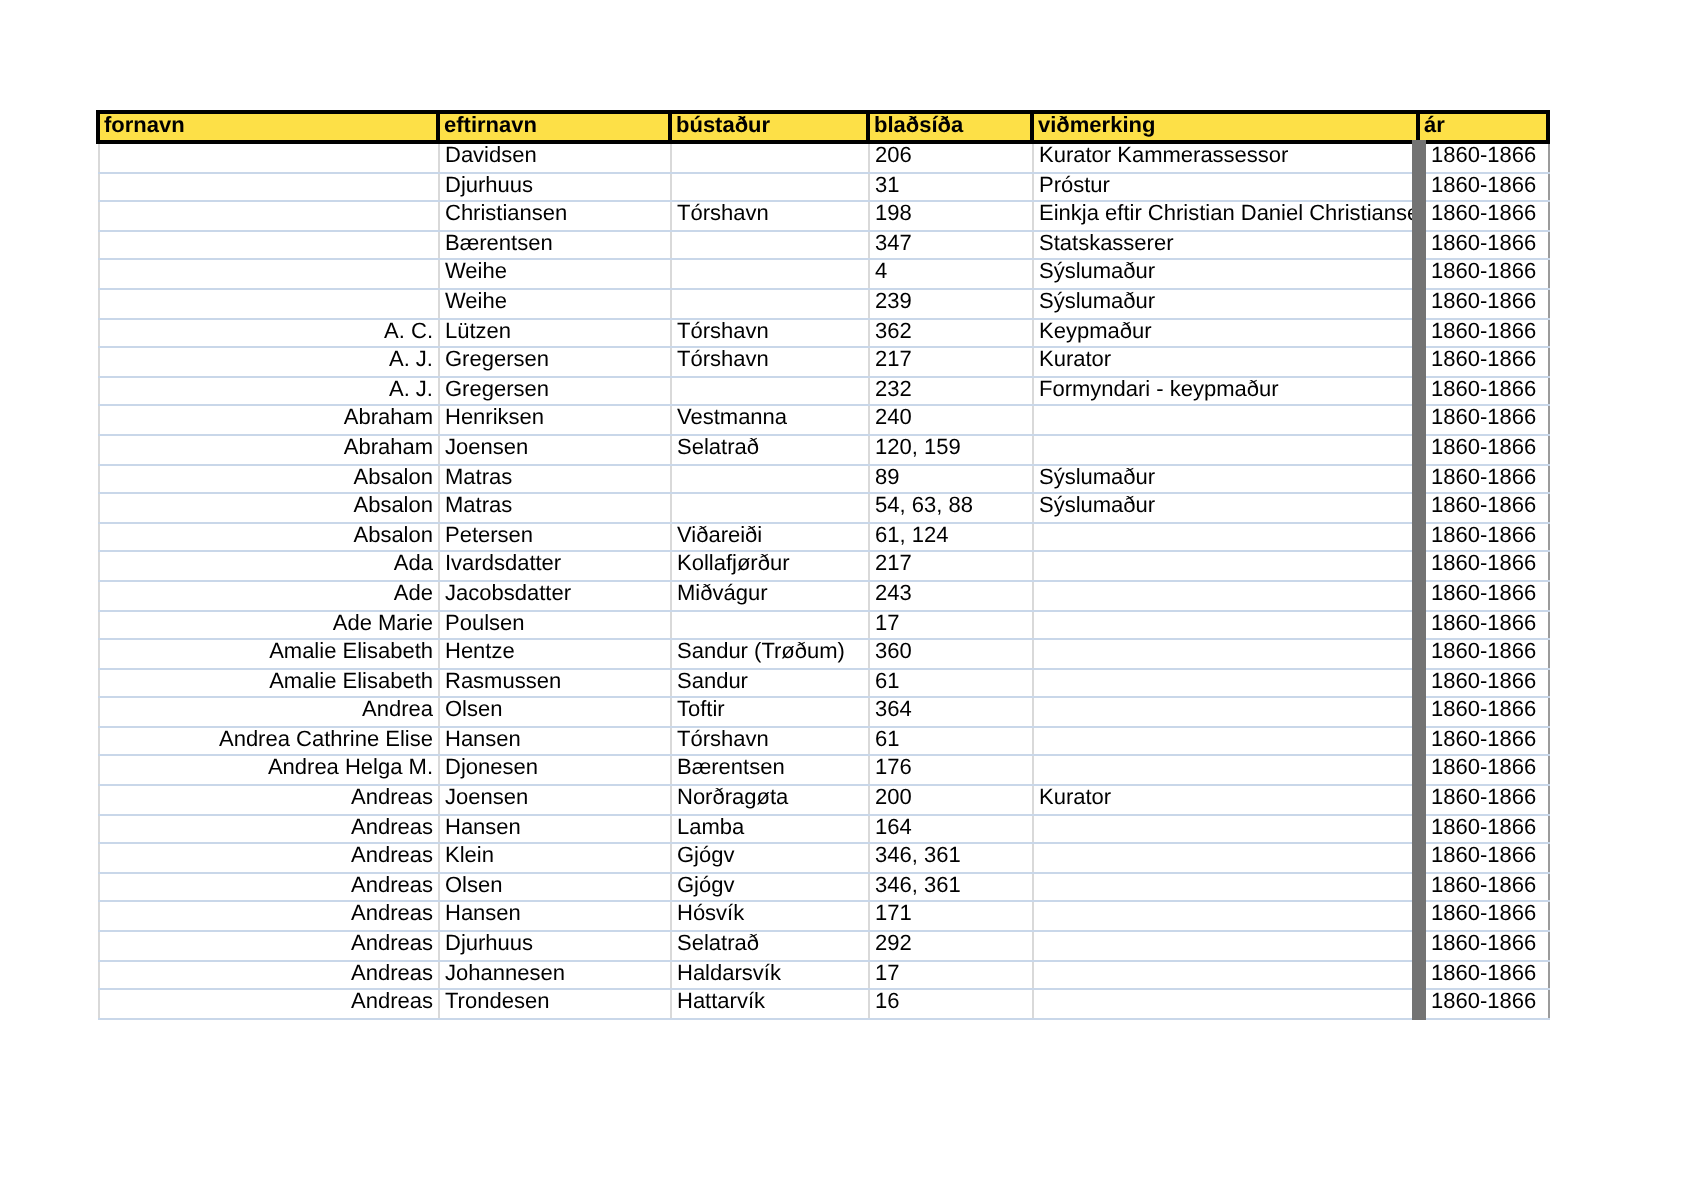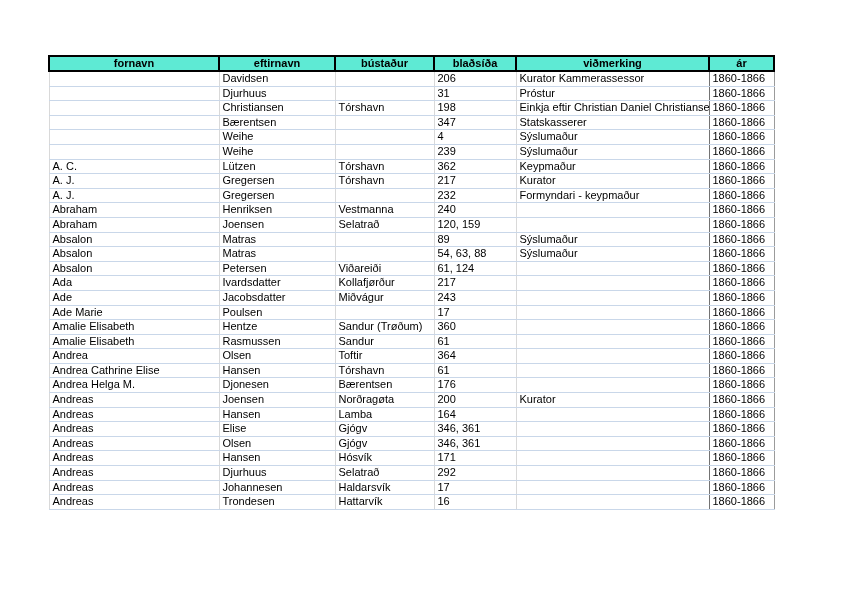--- a/index.html
+++ b/index.html
@@ -26,44 +26,44 @@
     color: #000000;
   }
   table.register col.c0 { width: 170px; }
   table.register col.c1 { width: 116px; }
   table.register col.c2 { width: 99px; }
   table.register col.c3 { width: 82px; }
   table.register col.c4 { width: 193px; }
   table.register col.c5 { width: 65px; }
 
   table.register thead th {
-    background: #5eead4;
+    background: #fde047;
     border: 2px solid #000000;
     font-weight: bold;
     font-size: 11px;
-    text-align: center;
+    text-align: left;
     height: 13px;
     padding: 0 2px;
     line-height: 13px;
     white-space: nowrap;
     overflow: hidden;
   }
   table.register tbody td {
     height: 13.6px;
     padding: 0 2px 0 3px;
     line-height: 13.6px;
     vertical-align: middle;
     white-space: nowrap;
     overflow: hidden;
     border-bottom: 1px solid #c9d7e9;
     border-right: 1px solid #d9d9d9;
     background: #ffffff;
   }
-  table.register tbody td.col0 { border-left: 1px solid #d9d9d9; }
-  table.register tbody td.col4 { border-right: 1px solid #737373; margin-top: 14px; }
+  table.register tbody td.col0 { border-left: 1px solid #d9d9d9; text-align: right; }
+  table.register tbody td.col4 { border-right: 7px solid #737373; margin-top: 14px; }
   table.register tbody td.col5 { border-left: 1px solid #4a4a4a; border-right: 1px solid #9b9b9b; margin-left: 39px; }
 </style>
 </head>
 <body>
 
 <div class="page">
   <table class="register">
     <colgroup>
       <col class="c0">
         <col class="c1">
@@ -270,21 +270,21 @@
         <tr>
           <td class="col0">Andreas</td>
           <td class="col1">Hansen</td>
           <td class="col2">Lamba</td>
           <td class="col3">164</td>
           <td class="col4"></td>
           <td class="col5">1860-1866</td>
         </tr>
         <tr>
           <td class="col0">Andreas</td>
-          <td class="col1">Elise</td>
+          <td class="col1">Klein</td>
           <td class="col2">Gjógv</td>
           <td class="col3">346, 361</td>
           <td class="col4"></td>
           <td class="col5">1860-1866</td>
         </tr>
         <tr>
           <td class="col0">Andreas</td>
           <td class="col1">Olsen</td>
           <td class="col2">Gjógv</td>
           <td class="col3">346, 361</td>

